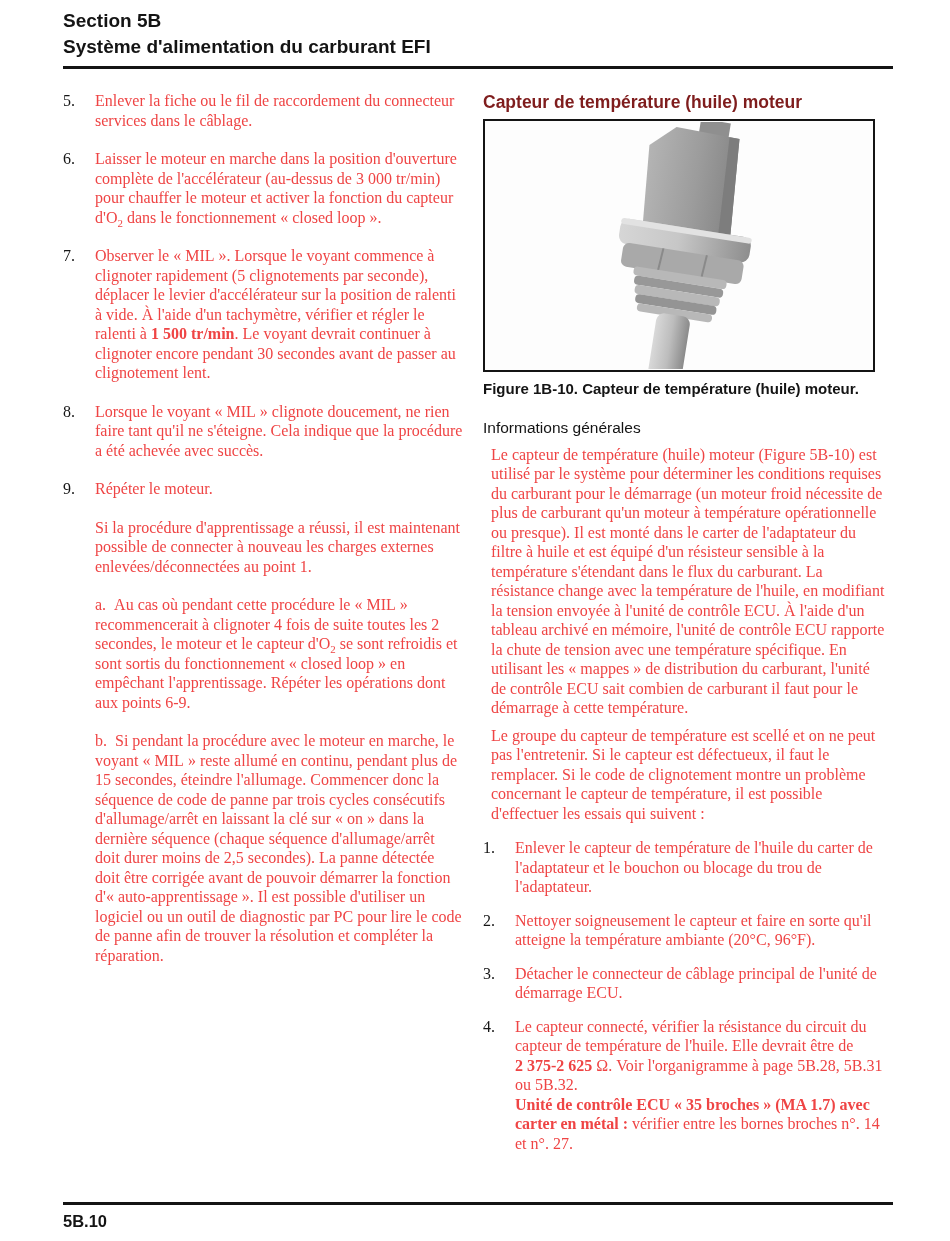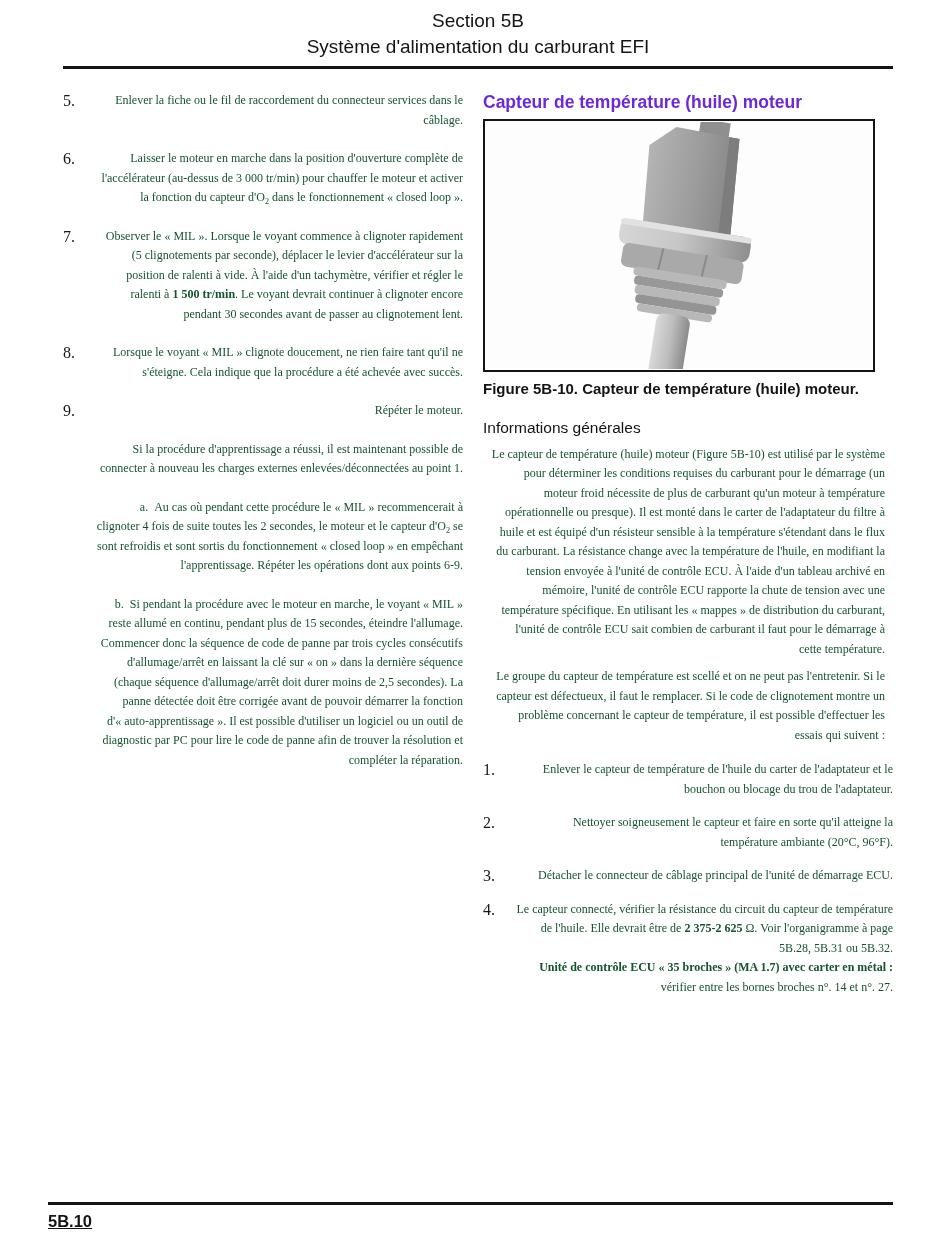--- a/index.html
+++ b/index.html
@@ -12,59 +12,57 @@
     position: relative;
     overflow: hidden;
   }
   .page {
     position: absolute; inset: 0;
     padding: 8px 57px 0 63px;
   }
   
   .doc-title {
     font-family: "Liberation Sans", sans-serif;
-    font-weight: normal;
+    font-weight: bold;
     font-size: 19px;
     line-height: 26px;
     color: #141414;
-    text-align: center;
   }
   .title-rule {
     border: none;
     border-top: 3px solid #141414;
     margin: 6px 0 0 0;
   }
   
   .columns { display: flex; gap: 20px; margin-top: 22px; }
   .col-left  { width: 400px; flex: none; }
   .col-right { width: 410px; flex: none; }
 
   .body-text, .li-body, .para {
-    font-size: 12px;
+    font-size: 16px;
     line-height: 19.5px;
-    color: #14532d;
-    text-align: right;
+    color: #ef4444;
   }
   sub { font-size: 68%; line-height: 0; }
 
   
   .li { display: flex; margin: 0 0 19px 0; }
   .li .num { width: 32px; flex: none; font-size: 16px; line-height: 19.5px; }
   .li .li-body { flex: 1; }
 
   .para { margin: 0 0 19px 32px; }
 
   
   .section-heading {
     font-family: "Liberation Sans", sans-serif;
     font-weight: bold;
     font-size: 17.5px;
     line-height: 22px;
     margin: 0 0 6px 0;
-    color: #6d28d9;
+    color: #7f1d1d;
   }
   .figure-box {
     border: 2.5px solid #141414;
     width: 392px;
     height: 253px;
     background: #fdfdfd;
     display: flex; align-items: center; justify-content: center;
     overflow: hidden;
   }
   .figure-caption {
@@ -81,21 +79,21 @@
     font-size: 15.5px;
     line-height: 19px;
     margin: 19px 0 1px 0;
     color: #141414;
   }
   .body-text { margin: 8px; }
   .rlist { margin-top: 15px; }
   .rlist .li { margin-bottom: 14px; }
 
   
-  .footer { position: absolute; left: 48px; right: 57px; top: 1202px; text-decoration: underline; }
+  .footer { position: absolute; left: 63px; right: 57px; top: 1202px; }
   .footer-rule { border: none; border-top: 3px solid #141414; margin: 0; }
   .page-num {
     font-family: "Liberation Sans", sans-serif;
     font-weight: bold;
     font-size: 16.5px;
     margin-top: 7px;
     color: #141414;
   }
 </style>
 </head>
@@ -189,21 +187,21 @@
               <rect x="168" y="177" width="82" height="9" rx="4" fill="#949494"></rect>
               <rect x="171" y="186" width="76" height="8" rx="4"></rect>
             </g>
 
             <rect x="192" y="192" width="34" height="72" rx="8" fill="url(#probeG)"></rect>
             <ellipse cx="209" cy="262" rx="16" ry="8" fill="#bfbfbf"></ellipse>
           </g>
         </svg>
       </div>
 
-      <div class="figure-caption">Figure 5B-10. Capteur de température (huile) moteur.</div>
+      <div class="figure-caption">Figure 1B-10. Capteur de température (huile) moteur.</div>
 
       <h3 class="subheading">Informations générales</h3>
       <p class="body-text">Le capteur de température (huile) moteur (Figure 5B-10) est utilisé par le système pour déterminer les conditions requises du carburant pour le démarrage (un moteur froid nécessite de plus de carburant qu'un moteur à température opérationnelle ou presque). Il est monté dans le carter de l'adaptateur du filtre à huile et est équipé d'un résisteur sensible à la température s'étendant dans le flux du carburant. La résistance change avec la température de l'huile, en modifiant la tension envoyée à l'unité de contrôle ECU. À l'aide d'un tableau archivé en mémoire, l'unité de contrôle ECU rapporte la chute de tension avec une température spécifique. En utilisant les «&nbsp;mappes&nbsp;» de distribution du carburant, l'unité de contrôle ECU sait combien de carburant il faut pour le démarrage à cette température.</p>
 
       <p class="body-text">Le groupe du capteur de température est scellé et on ne peut pas l'entretenir. Si le capteur est défectueux, il faut le remplacer. Si le code de clignotement montre un problème concernant le capteur de température, il est possible d'effectuer les essais qui suivent&nbsp;:</p>
 
       <div class="rlist">
         <div class="li">
           <span class="num">1.</span>
           <div class="li-body"><span>Enlever le capteur de température de l'huile du carter de l'adaptateur et le bouchon ou blocage du trou de l'adaptateur.</span></div>

